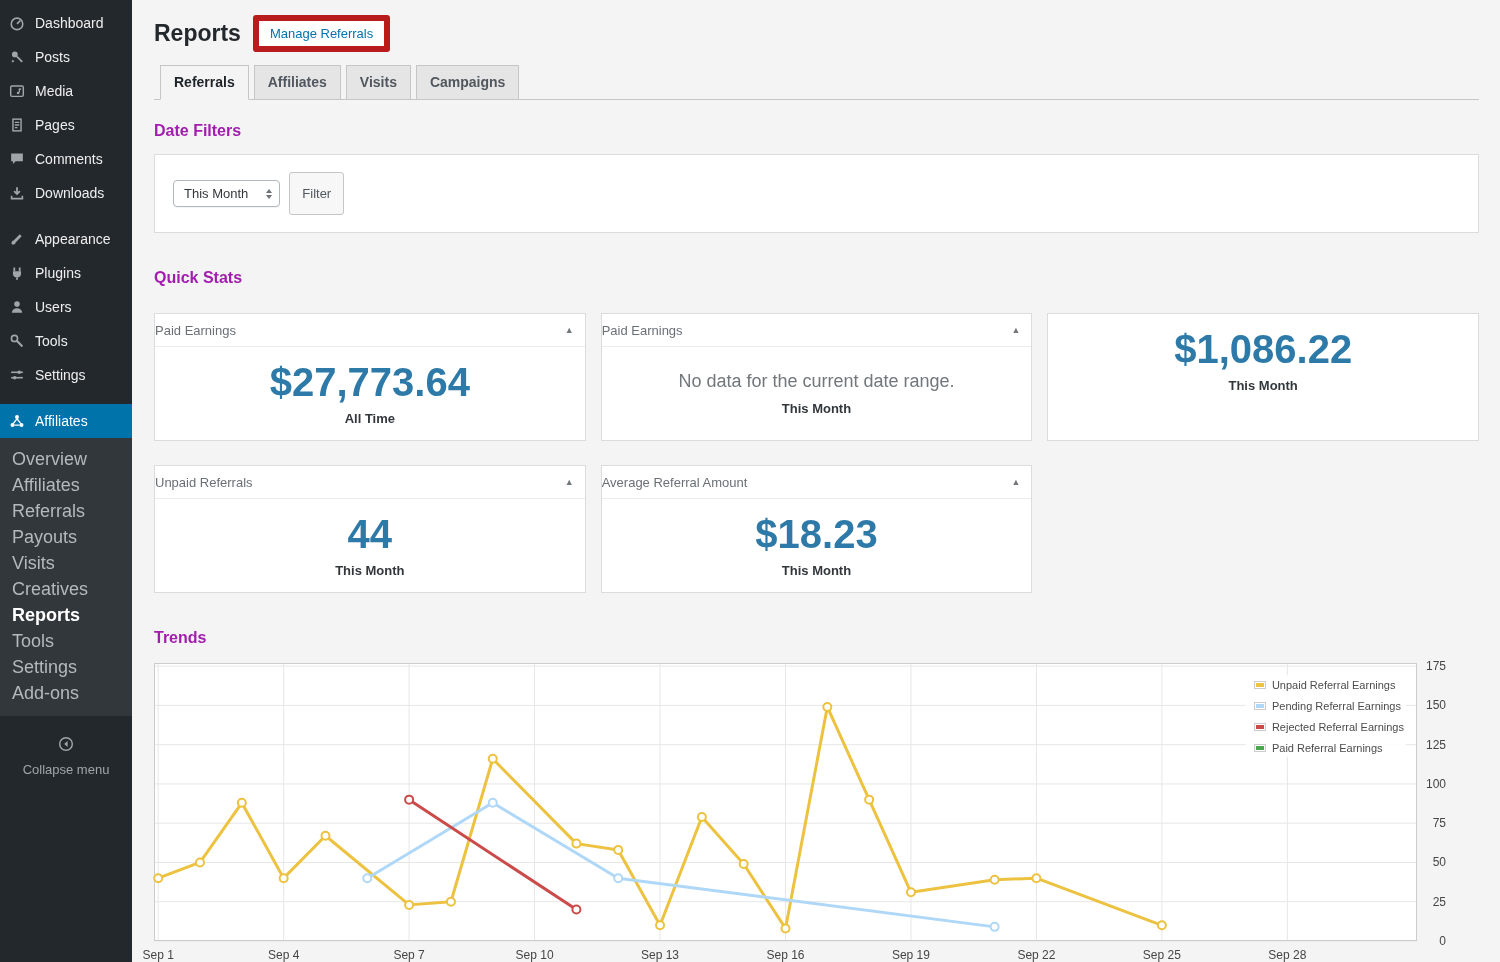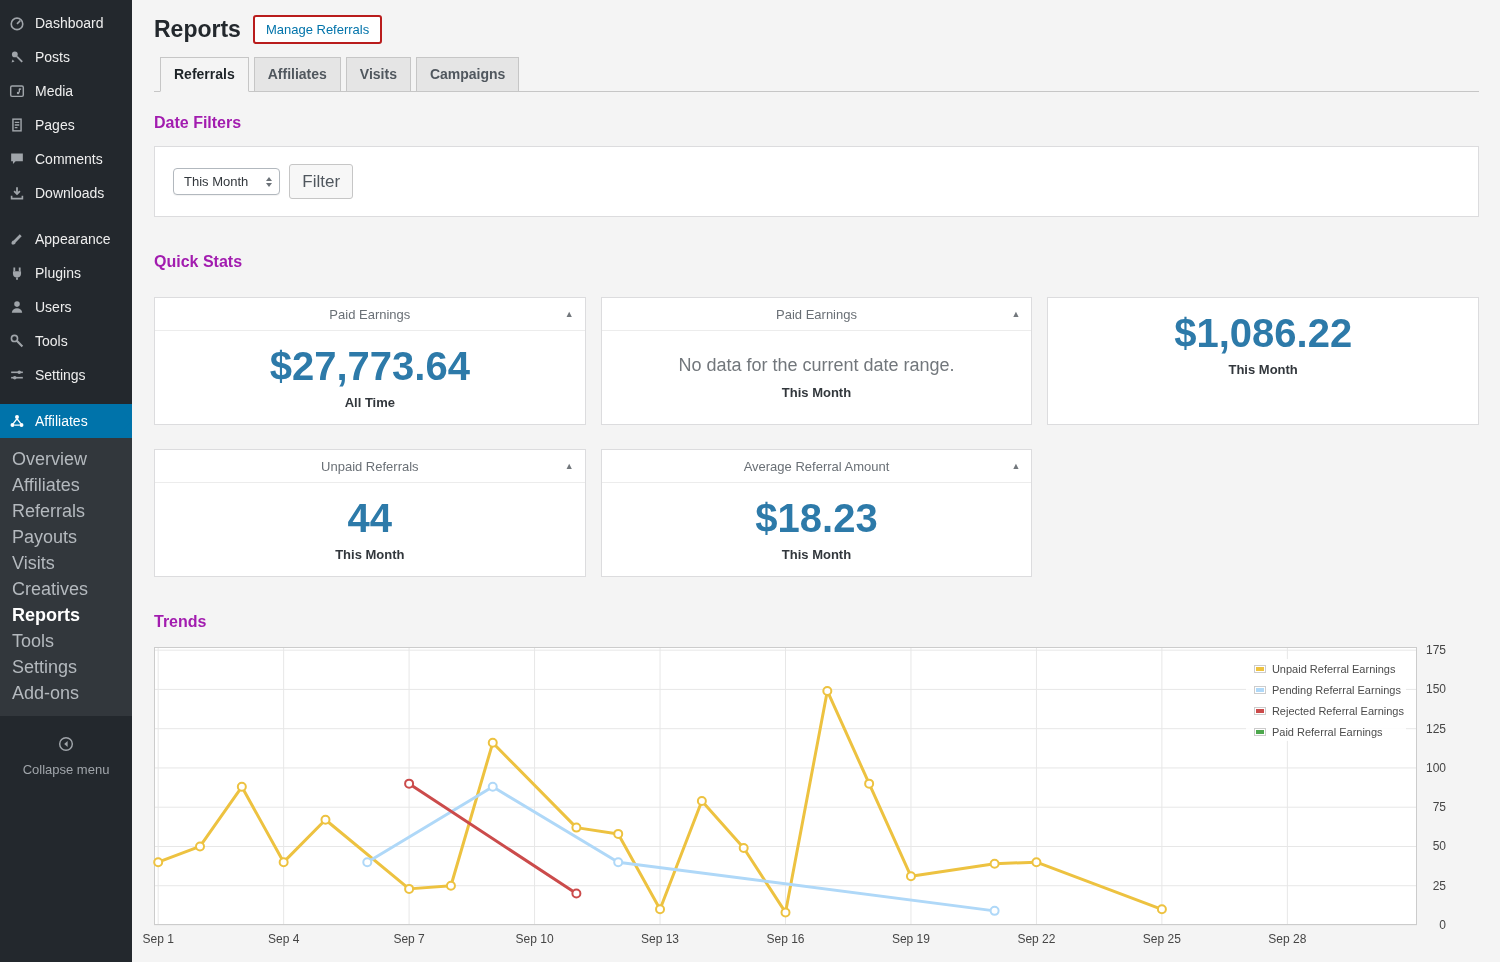--- a/index.html
+++ b/index.html
@@ -42,21 +42,21 @@
   .collapse-row .icon { width:18px; height:18px; }
   .collapse-row .icon svg { width:18px; height:18px; display:block; }
 
   
   .content { flex:1; padding:0 21px 10px 22px; min-width:0; }
 
   .page-header { display:flex; align-items:center; gap:12px; padding-top:15px; }
   .page-title { font-size:23px; font-weight:bold; margin:0; color:#23282d; letter-spacing:0; }
   .page-title-action {
     font-size:13px; padding:5px 11px; background:#fff;
-    border:2px solid #b91c1c; border-radius:3px; color:#0073aa;
+    border:6px solid #b91c1c; border-radius:3px; color:#0073aa;
     text-decoration:none; cursor:pointer; line-height:15px;
   }
 
   .nav-tab-wrapper {
     margin-top:13px; border-bottom:1px solid #c6c6c6; padding-left:6px;
     display:flex; align-items:flex-end; gap:5px;
   }
   .nav-tab {
     display:inline-block; font-size:14px; font-weight:bold; color:#50575e;
     background:#e5e5e5; border:1px solid #c6c6c6; margin-bottom:-1px;
@@ -76,30 +76,30 @@
     background:#fff; border:1px solid #b2b8be; border-radius:4px;
     height:27px; padding:0 7px 0 10px; font-size:13px; color:#32373c;
     cursor:pointer; box-shadow:0 1px 1px rgba(0,0,0,.05);
   }
   .spinners { display:flex; flex-direction:column; gap:2px; }
   .spinners i { width:0; height:0; border-left:3.5px solid transparent; border-right:3.5px solid transparent; }
   .spinners i.up   { border-bottom:4.5px solid #6c7278; }
   .spinners i.down { border-top:4.5px solid #6c7278; }
 
   .button {
-    height:35px; padding:0 12px; background:#f7f7f7; border:1px solid #c6c6c6;
-    border-radius:3px; font-size:17px; color:#50575e; cursor:pointer;
+    height:43px; padding:0 12px; background:#f7f7f7; border:1px solid #c6c6c6;
+    border-radius:3px; font-size:13px; color:#50575e; cursor:pointer;
     font-family:"Liberation Sans", sans-serif;
     text-align:right;
   }
 
   .cards { display:grid; grid-template-columns:repeat(3,1fr); gap:24px 15px; margin-top:26px; }
   .card { background:#fff; border:1px solid #dcdcde; }
   .card-header {
-    position:relative; height:33px; display:flex; align-items:center; justify-content:center;
+    position:relative; height:33px; display:flex; align-items:center; justify-content:flex-start;
     border-bottom:1px solid #ececec;
   }
   .card-title { font-size:13px; color:#6a7076; }
   .card-toggle {
     position:absolute; right:11px; top:50%; transform:translateY(-50%);
     color:#72777c; font-size:9px; line-height:9px; cursor:pointer;
   }
   .card-toggle::after { content:"▲"; }
   .card-body {
     height:93px; display:flex; flex-direction:column; align-items:center;

